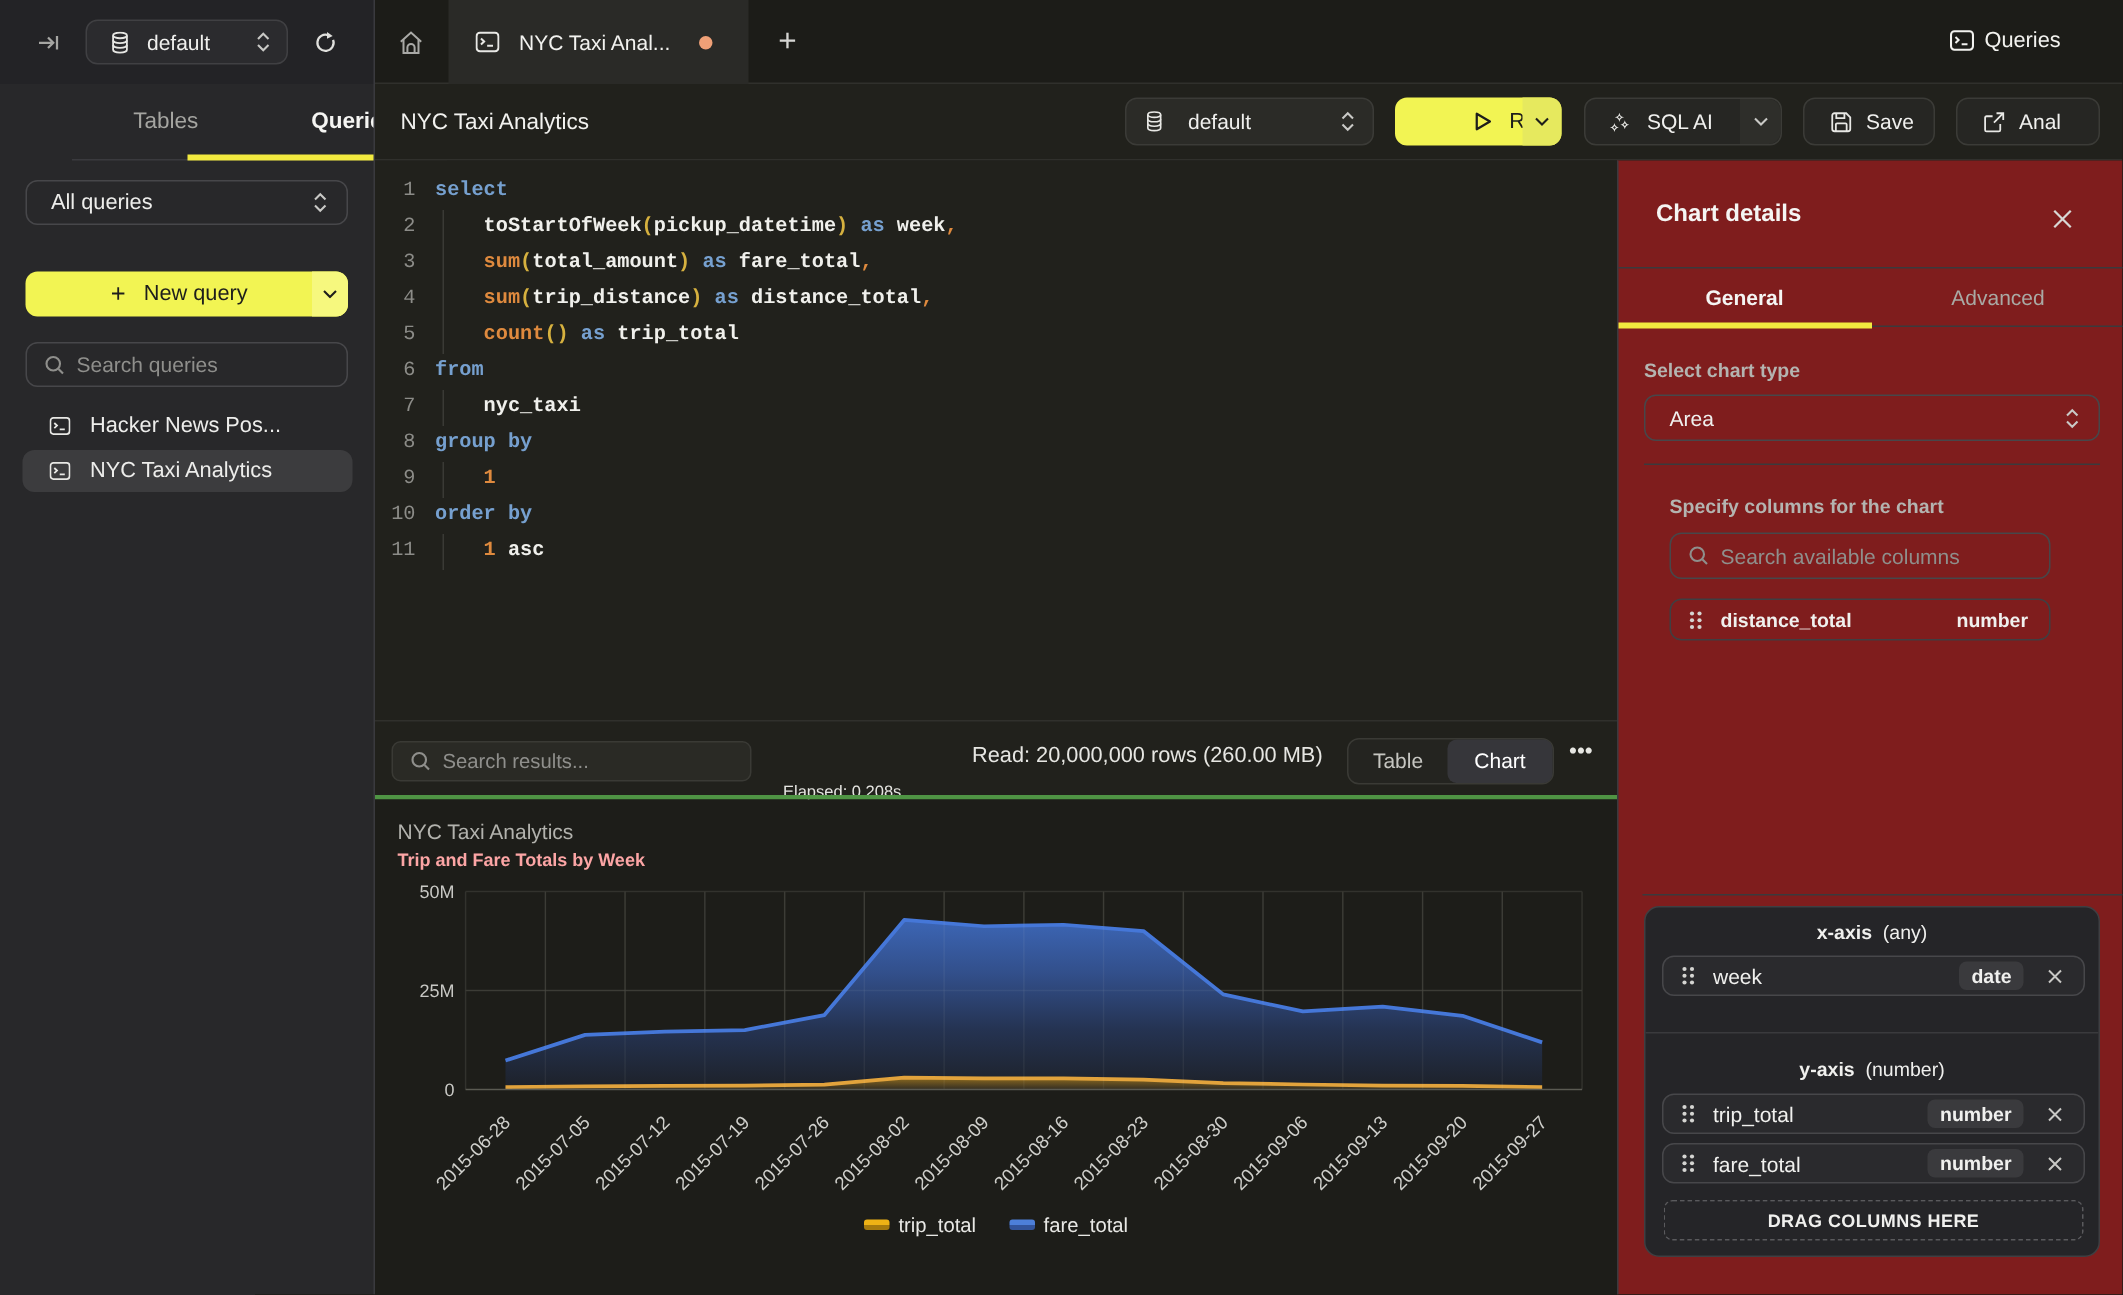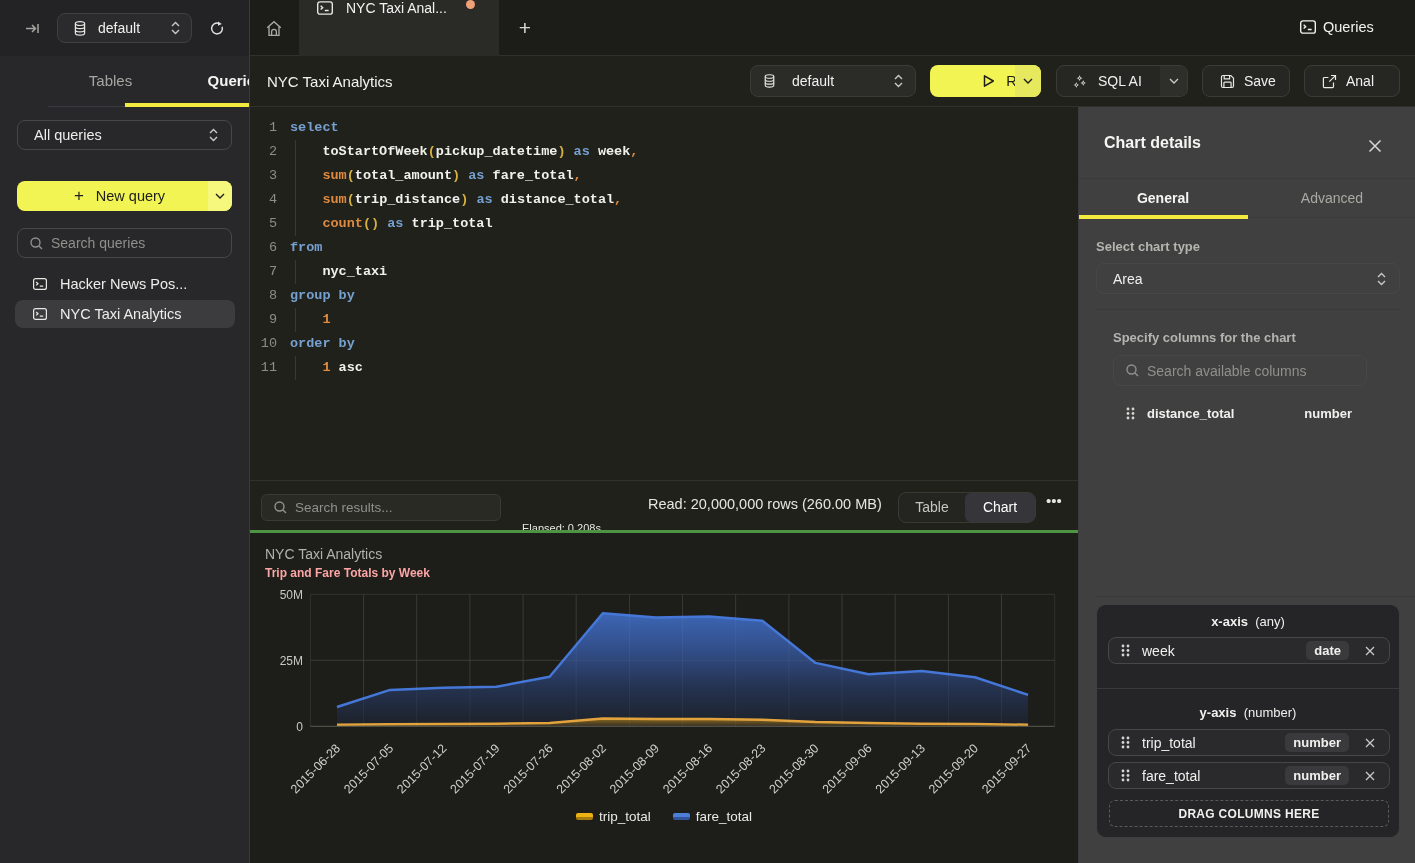--- a/index.html
+++ b/index.html
@@ -27,21 +27,21 @@
 #sbsearch{left:17px;top:172px;width:215px;height:30px;}
 .inp svg{margin:0 8px 0 12px;flex:none;}
 .inp .ph{font-size:14px;}
 .qrow{left:15px;width:220px;height:28px;border-radius:8px;display:flex;align-items:center;font-size:14.5px;color:#ededeb;}
 .qrow svg{margin:0 13px 0 18px;flex:none;}
 #qrow1{top:214px;}
 #qrow2{top:244px;background:#3c3c3e;}
 
 #strip{left:250px;top:0;width:1165px;height:56px;background:#1c1c18;border-bottom:1px solid #30302c;}
 #homebtn{left:266px;top:20px;}
-#tab{left:299px;top:0;width:200px;height:56px;background:#2a2a27;display:flex;align-items:flex-start;}
+#tab{left:299px;top:0;width:200px;height:56px;background:#2a2a27;display:flex;align-items:center;}
 #tab svg{margin-left:18px;}
 #tab .tt{font-size:14px;color:#f2f2ef;margin-left:13px;}
 #tab .dot{width:9px;height:9px;border-radius:50%;background:#efa077;margin-left:19px;}
 #plus{left:514px;top:17px;width:22px;height:22px;color:#d5d5d2;font-size:21px;line-height:22px;text-align:center;font-weight:400;}
 #topq{left:1300px;top:19px;display:flex;align-items:center;color:#f2f2ef;}
 #topq span{font-size:14.5px;margin-left:7px;}
 
 #titlebar{left:250px;top:56px;width:1165px;height:51px;background:#21211c;border-bottom:1px solid #30302c;}
 #qtitle{left:267px;top:73px;font-size:15px;color:#f2f2ef;}
 .btn{border:1px solid #3b3b37;border-radius:8px;background:#262623;display:flex;align-items:center;font-size:14px;color:#f0f0ee;}
@@ -72,21 +72,21 @@
 #dots{position:absolute;left:796px;top:11px;color:#e6e6e2;font-size:15px;letter-spacing:0;}
 
 #greenline{left:250px;top:530px;width:828px;height:3px;background:#4f9444;}
 #chart{left:250px;top:533px;width:828px;height:330px;background:#1d1d19;}
 #ctitle{position:absolute;left:15px;top:13px;font-size:14px;color:#b2b2ad;}
 #csub{position:absolute;left:15px;top:33px;font-size:12px;font-weight:bold;color:#fca5a5;}
 #legend{position:absolute;left:0;top:276px;width:828px;display:flex;justify-content:center;gap:22px;}
 .litem{display:flex;align-items:center;font-size:13.5px;color:#e8e8e5;}
 .sw{width:17px;height:7px;border-radius:2px;margin-right:6px;}
 
-#panel{left:1078px;top:107px;width:337px;height:756px;background:#404040;border-left:1px solid #3a3a3e;}
+#panel{left:1078px;top:107px;width:337px;height:756px;background:#7f1d1d;border-left:1px solid #3a3a3e;}
 #pheader{position:absolute;left:25px;top:27px;font-size:16px;font-weight:bold;color:#f5f5f3;}
 #pclose{position:absolute;left:289px;top:32px;color:#d8d8d5;}
 #phline{position:absolute;left:0;top:71px;width:337px;height:1px;background:#3a3a3d;}
 .ptab{position:absolute;top:71px;width:168px;height:40px;line-height:40px;text-align:center;font-size:14px;}
 #ptabline{position:absolute;left:0;top:108px;width:169px;height:4px;background:#f2ea3f;}
 #ptabline2{position:absolute;left:169px;top:110px;width:168px;height:1px;background:#3a3a3d;}
 .plabel{position:absolute;font-size:13px;font-weight:bold;color:#b4b4b0;}
 #areasel{position:absolute;left:17px;top:156px;width:304px;height:31px;}
 #areasel span{font-size:14px;color:#f0f0ee;margin-left:16px;}
 #pdiv1{position:absolute;left:17px;top:202px;width:304px;height:1px;background:#3a3a3d;}

